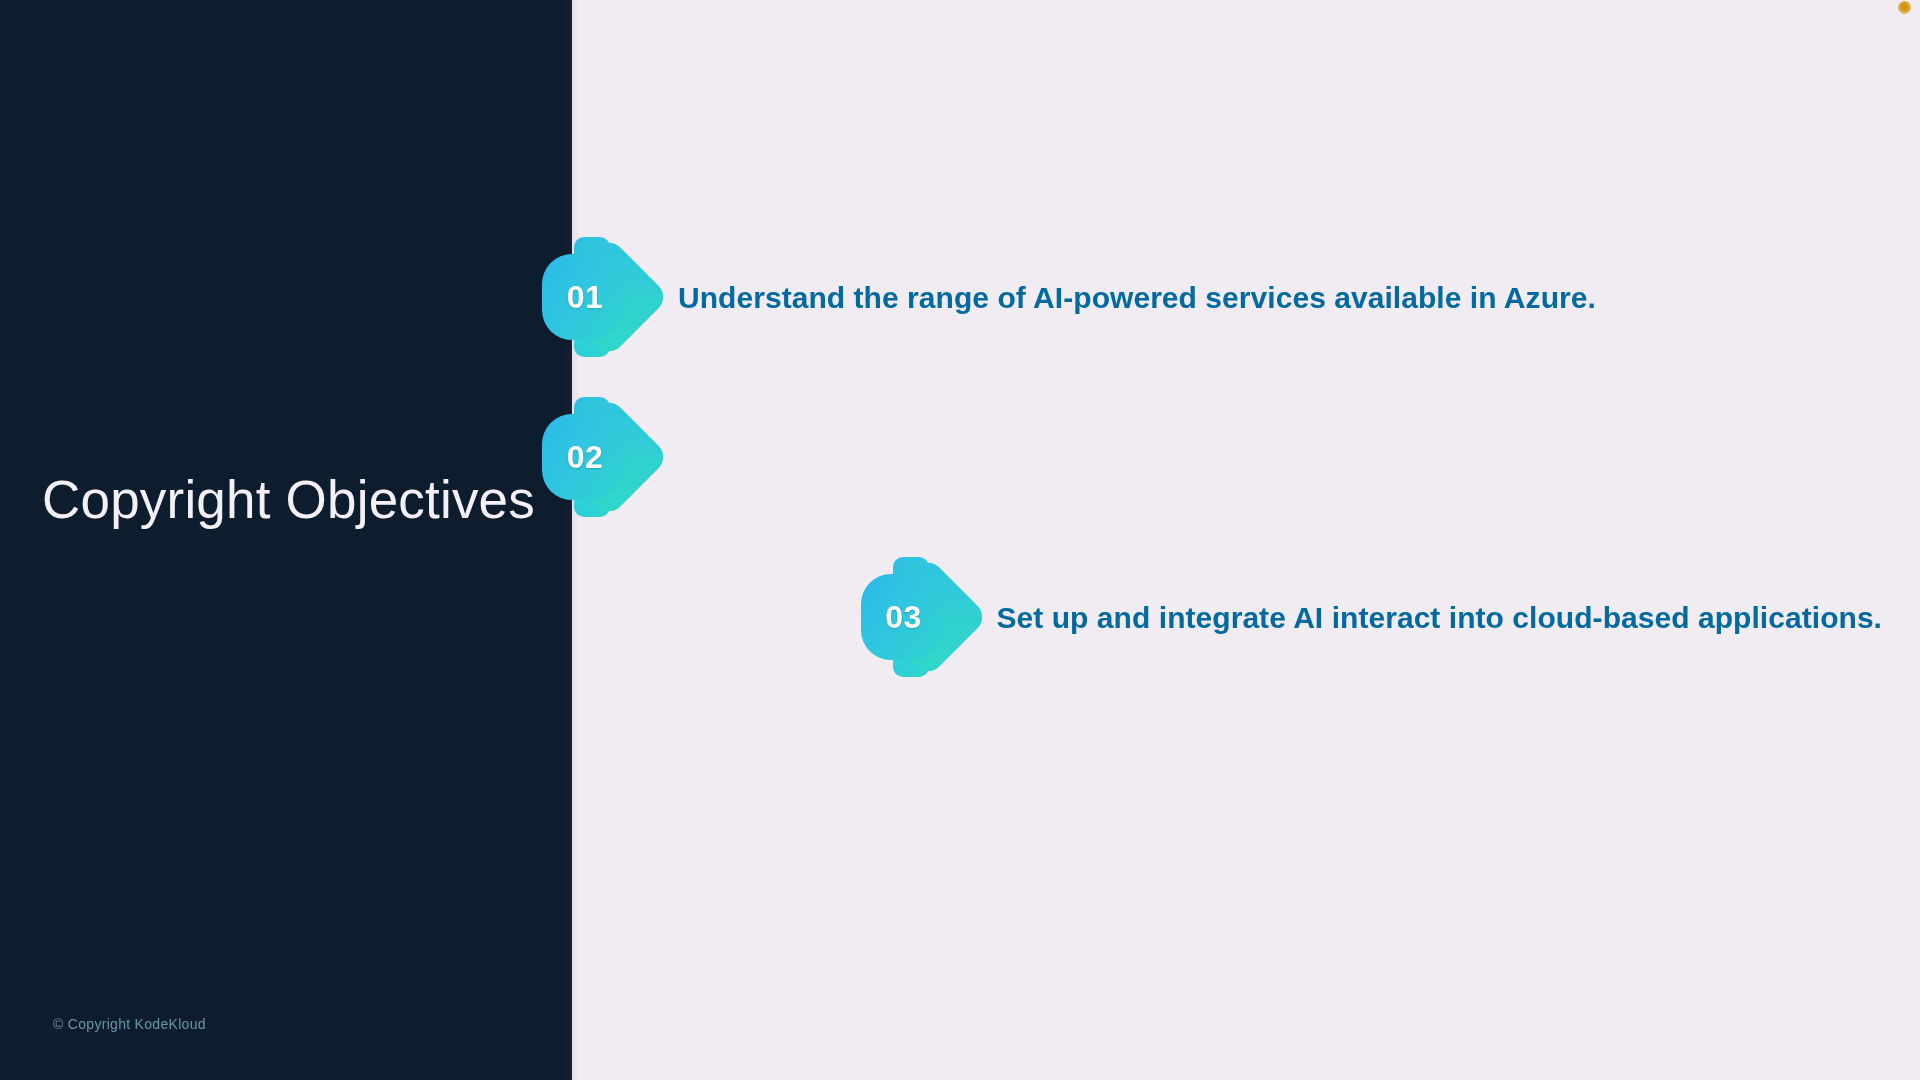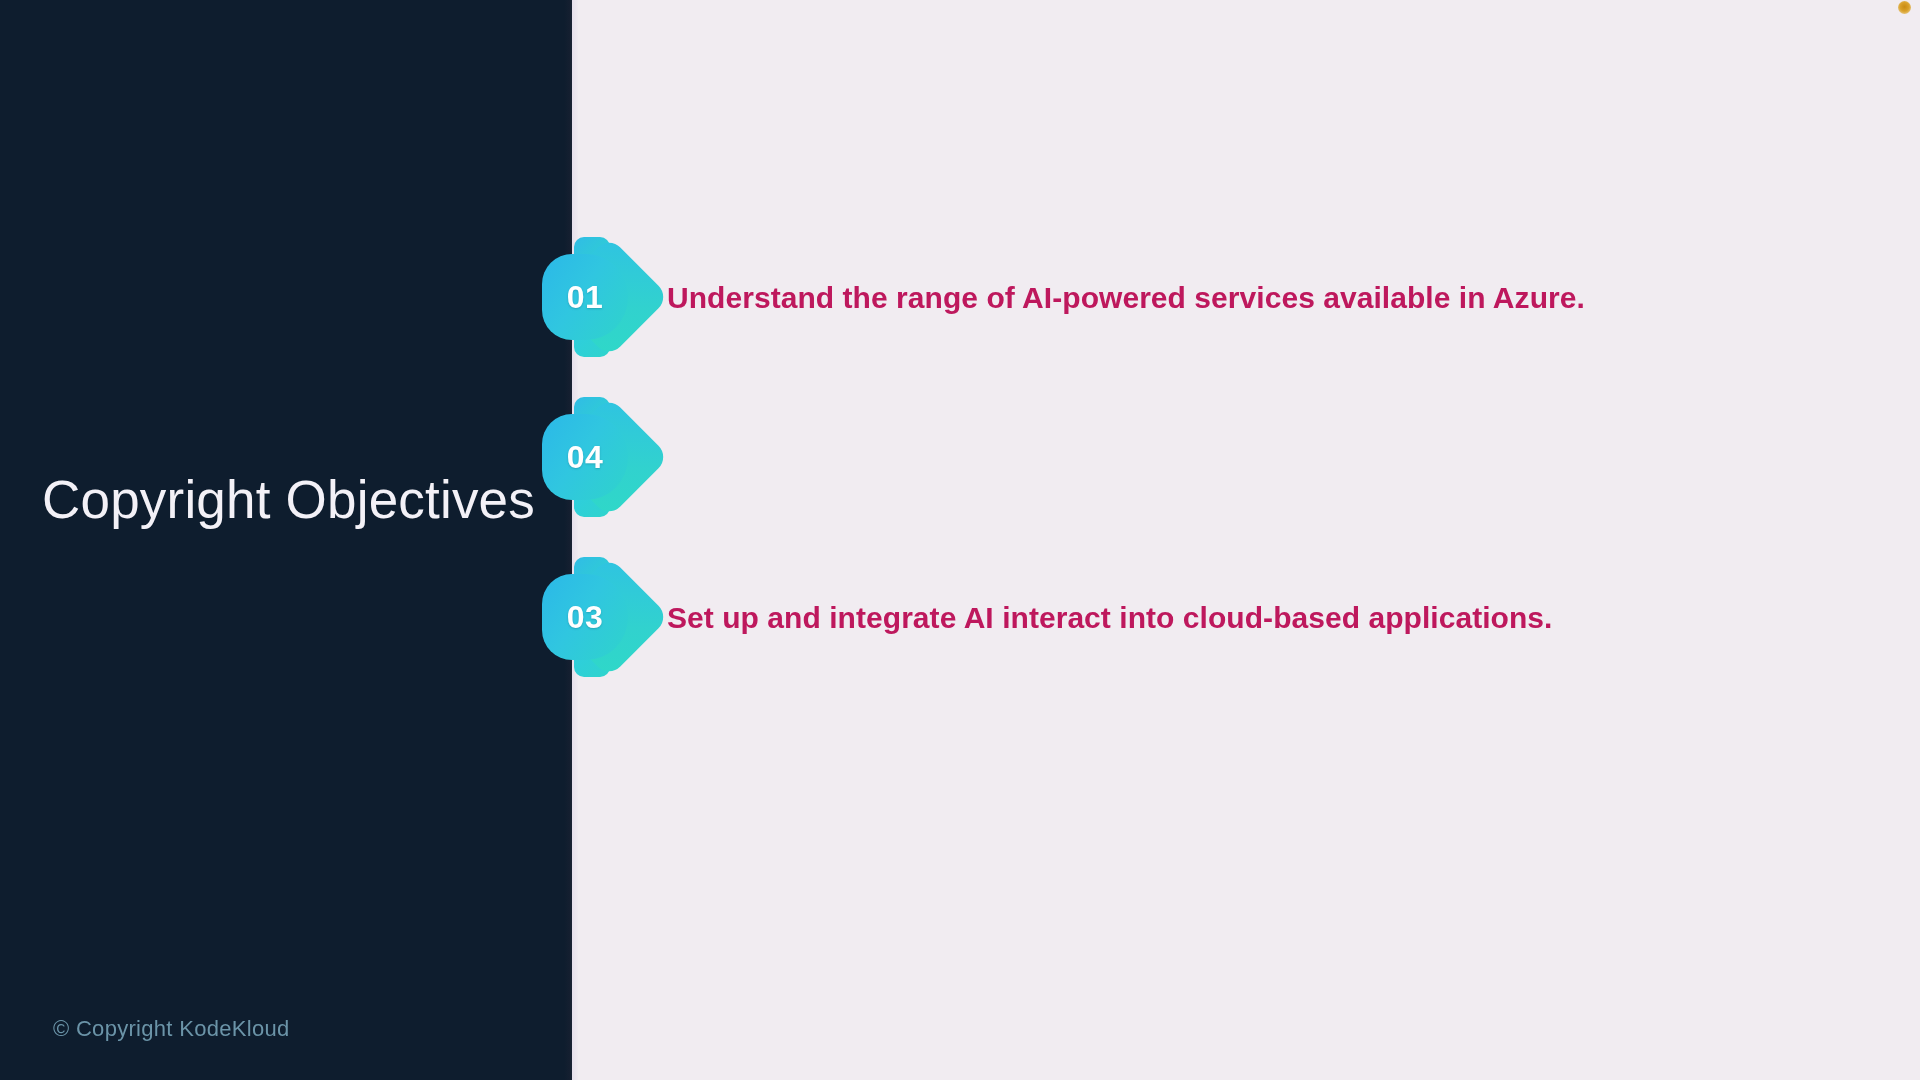--- a/index.html
+++ b/index.html
@@ -62,21 +62,21 @@
     line-height: 1.15;
     white-space: nowrap;
   }
 
   
   .footer-copyright {
     position: absolute;
     left: 53px;
     top: 1016px;
     color: #6B94A8;
-    font-size: 22px;
+    font-size: 14px;
     font-weight: 400;
     letter-spacing: 0.3px;
   }
 
   
   .accent-dot {
     position: absolute;
     left: 1898px;
     top: 1px;
     width: 13px;
@@ -96,21 +96,21 @@
   .objective-row {
     position: absolute;
     left: 530px;
     width: 1340px;
     height: 120px;
     display: flex;
     align-items: center;
   }
   .objective-row.row-1 { top: 237px; }
   .objective-row.row-2 { top: 397px; }
-  .objective-row.row-3 { top: 557px; }
+  .objective-row.row-3 { top: 557px; justify-content: flex-end; }
 
   
   .badge {
     position: relative;
     width: 100px;
     height: 120px;
     flex: 0 0 100px;
   }
   
   .badge-tab {
@@ -162,22 +162,22 @@
     color: #FFFFFF;
     font-size: 32px;
     font-weight: 700;
     letter-spacing: 0.5px;
     z-index: 3;
     text-shadow: 0 1px 2px rgba(12,60,80,0.25);
   }
 
   
   .objective-text {
-    margin-left: 25px;
-    color: #be185d;
+    margin-left: 36px;
+    color: #0369a1;
     font-size: 30px;
     font-weight: 600;
     line-height: 1.3;
     letter-spacing: 0.05px;
     white-space: nowrap;
   }
 </style>
 </head>
 <body>
 
@@ -201,21 +201,21 @@
       </div>
       <div class="objective-text">Understand the range of AI-powered services available in Azure.</div>
     </div>
 
     <div class="objective-row row-2">
       <div class="badge">
         <div class="badge-tab top"></div>
         <div class="badge-tab bottom"></div>
         <div class="badge-point"></div>
         <div class="badge-blob"></div>
-        <div class="badge-number">04</div>
+        <div class="badge-number">02</div>
       </div>
     </div>
 
     <div class="objective-row row-3">
       <div class="badge">
         <div class="badge-tab top"></div>
         <div class="badge-tab bottom"></div>
         <div class="badge-point"></div>
         <div class="badge-blob"></div>
         <div class="badge-number">03</div>

